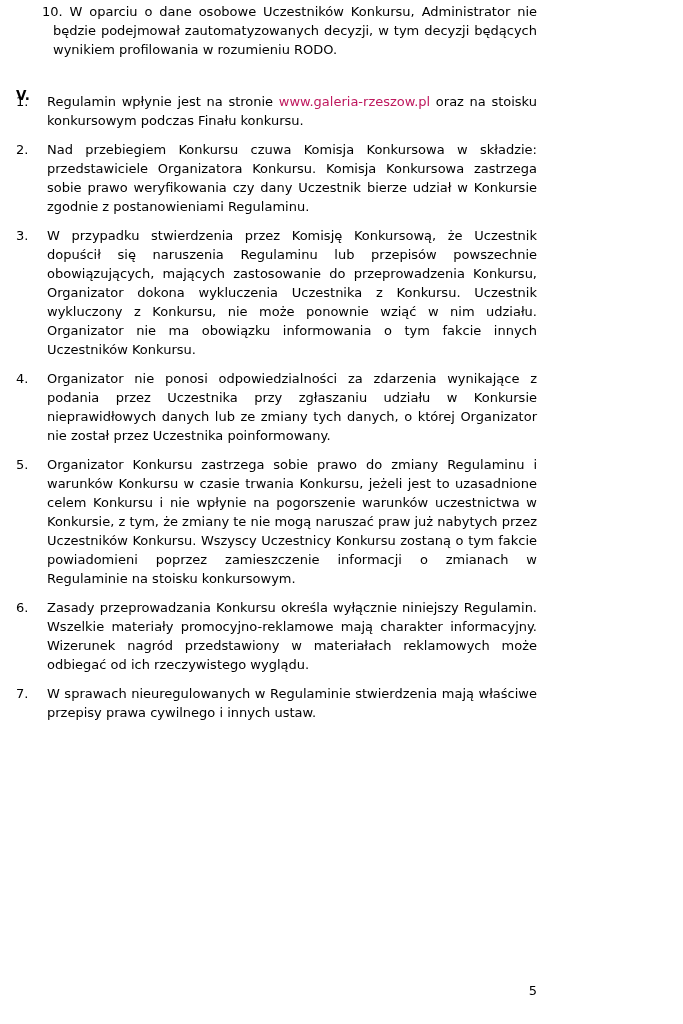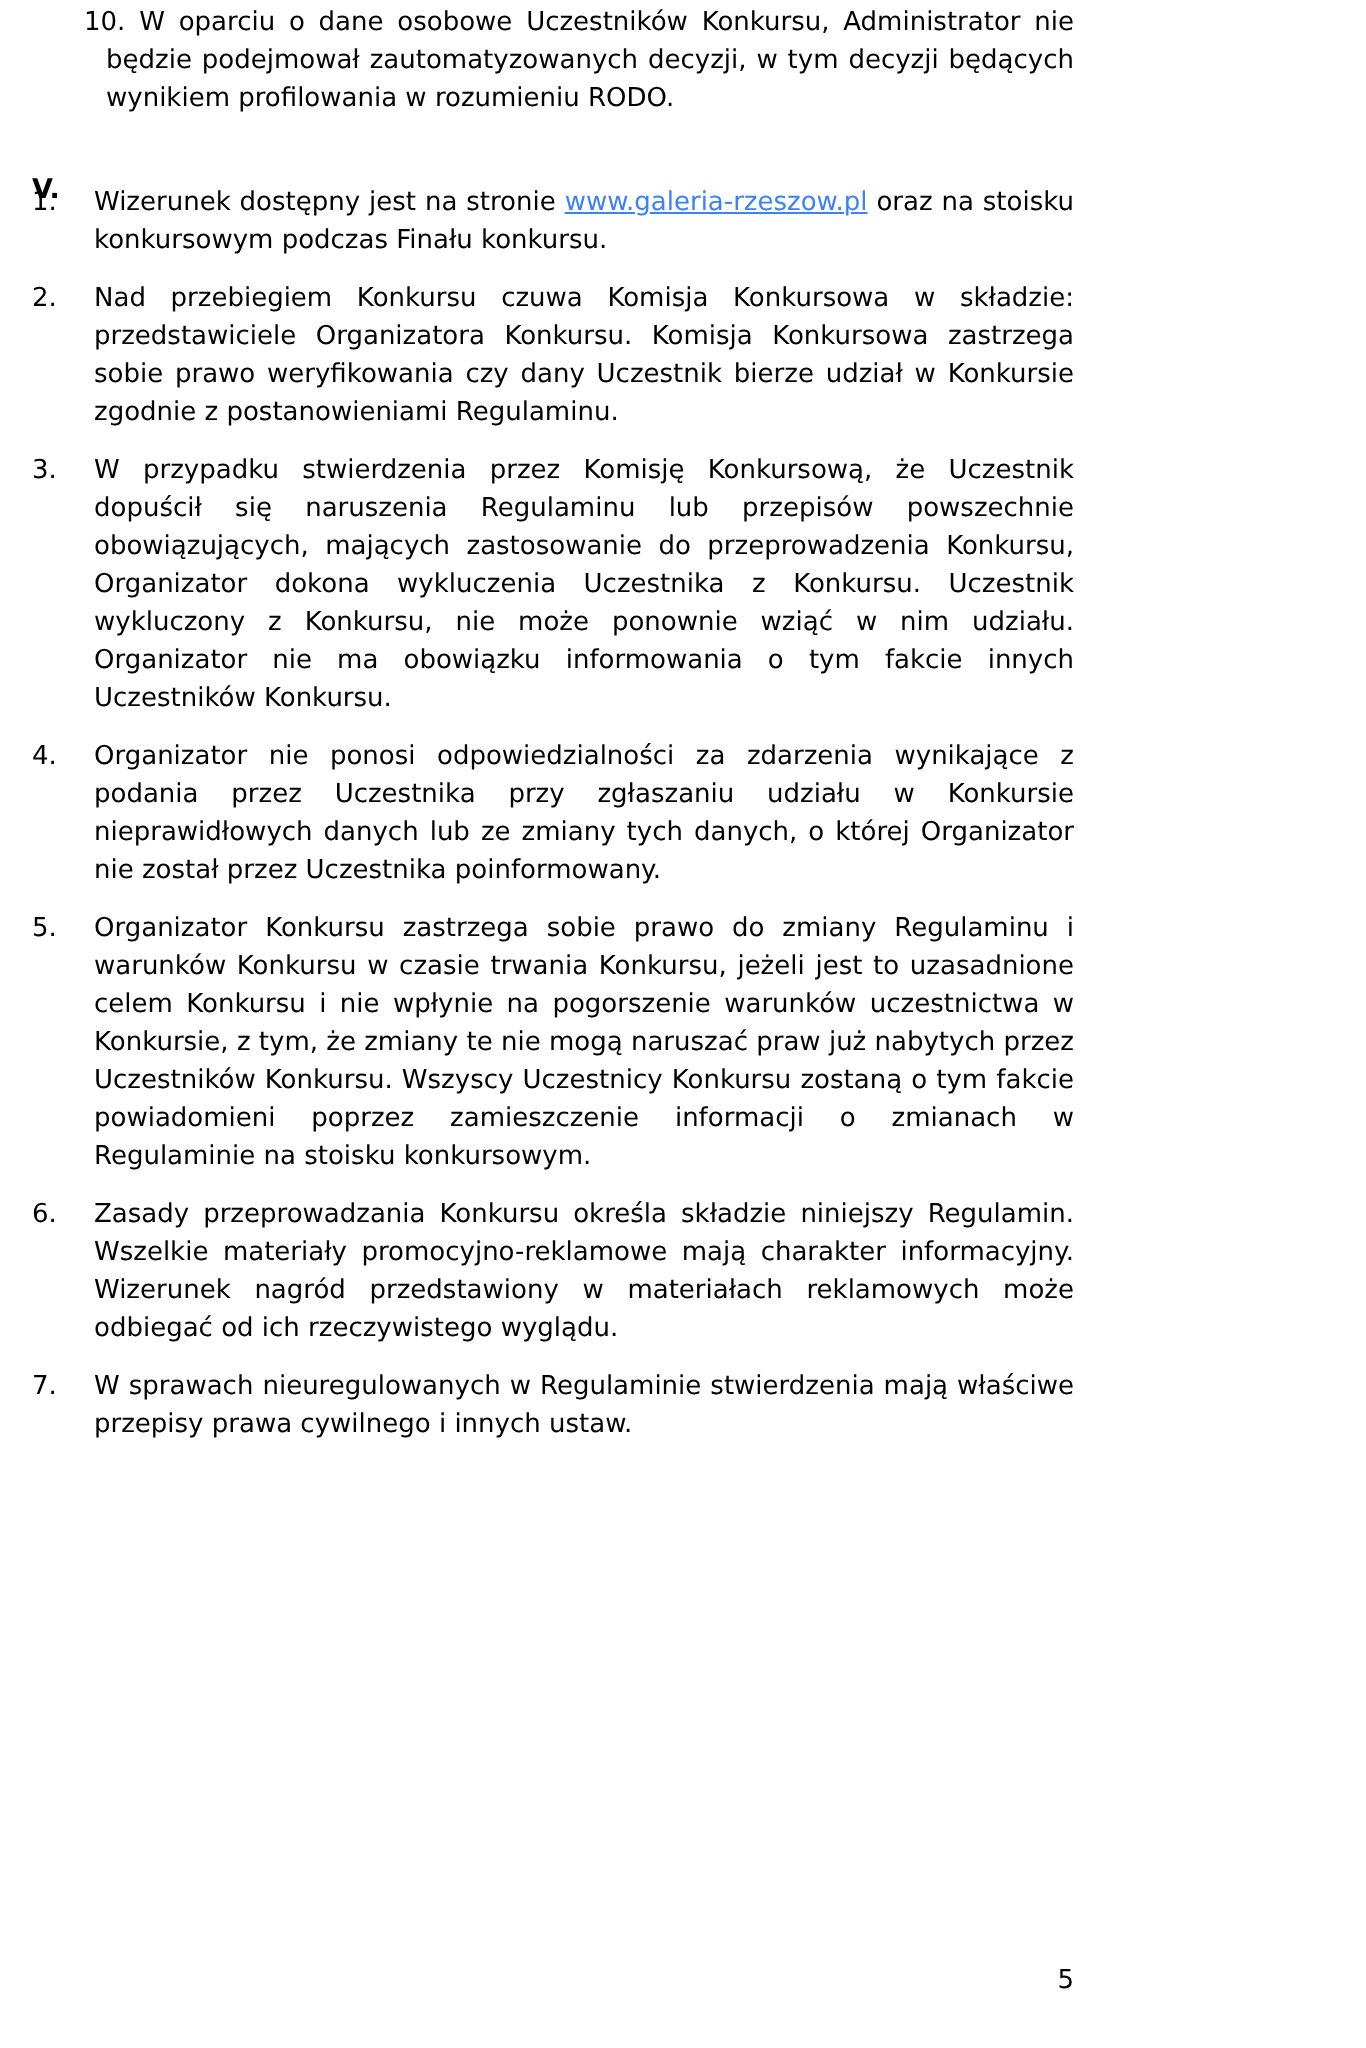--- a/index.html
+++ b/index.html
@@ -55,22 +55,21 @@
     font-weight: bold;
     font-size: 13.5px;
     text-align: left;
   }
   .heading .num {
     position: absolute;
     left: 16px;
     top: 0;
   }
   .doc-link {
-    color: #3b82f6;
-    text-decoration: underline;
+    color: #be185d;
     cursor: pointer;
   }
   .page-number {
     position: absolute;
     top: 981px;
     right: 40px;
     font-size: 13px;
   }
 </style>
 </head>
@@ -79,41 +78,41 @@
 <div class="page">
   <div class="content">
 
     <div class="para-carryover"><span class="num-inline">10.</span> <span>W oparciu o dane osobowe Uczestników Konkursu, Administrator nie będzie podejmował zautomatyzowanych decyzji, w tym decyzji będących wynikiem profilowania w rozumieniu RODO.</span></div>
 
     <div class="heading">
       <span class="num">V.</span>
     </div>
 
     <div class="para">
-      <span class="num">1.</span><span><span>Wizerunek dostępny jest na stronie </span><a class="doc-link">www.galeria-rzeszow.pl</a><span> oraz na stoisku konkursowym podczas Finału konkursu.</span></span>
+      <span class="num">1.</span><span><span>Regulamin wpłynie jest na stronie </span><a class="doc-link">www.galeria-rzeszow.pl</a><span> oraz na stoisku konkursowym podczas Finału konkursu.</span></span>
     </div>
 
     <div class="para">
       <span class="num">2.</span><span>Nad przebiegiem Konkursu czuwa Komisja Konkursowa w składzie: przedstawiciele Organizatora Konkursu. Komisja Konkursowa zastrzega sobie prawo weryfikowania czy dany Uczestnik bierze udział w Konkursie zgodnie z postanowieniami Regulaminu.</span>
     </div>
 
     <div class="para">
       <span class="num">3.</span><span>W przypadku stwierdzenia przez Komisję Konkursową, że Uczestnik dopuścił się naruszenia Regulaminu lub przepisów powszechnie obowiązujących, mających zastosowanie do przeprowadzenia Konkursu, Organizator dokona wykluczenia Uczestnika z Konkursu. Uczestnik wykluczony z Konkursu, nie może ponownie wziąć w nim udziału. Organizator nie ma obowiązku informowania o tym fakcie innych Uczestników Konkursu.</span>
     </div>
 
     <div class="para">
       <span class="num">4.</span><span>Organizator nie ponosi odpowiedzialności za zdarzenia wynikające z podania przez Uczestnika przy zgłaszaniu udziału w Konkursie nieprawidłowych danych lub ze zmiany tych danych, o której Organizator nie został przez Uczestnika poinformowany.</span>
     </div>
 
     <div class="para">
       <span class="num">5.</span><span>Organizator Konkursu zastrzega sobie prawo do zmiany Regulaminu i warunków Konkursu w czasie trwania Konkursu, jeżeli jest to uzasadnione celem Konkursu i nie wpłynie na pogorszenie warunków uczestnictwa w Konkursie, z tym, że zmiany te nie mogą naruszać praw już nabytych przez Uczestników Konkursu. Wszyscy Uczestnicy Konkursu zostaną o tym fakcie powiadomieni poprzez zamieszczenie informacji o zmianach w Regulaminie na stoisku konkursowym.</span>
     </div>
 
     <div class="para">
-      <span class="num">6.</span><span>Zasady przeprowadzania Konkursu określa składzie niniejszy Regulamin. Wszelkie materiały promocyjno-reklamowe mają charakter informacyjny. Wizerunek nagród przedstawiony w materiałach reklamowych może odbiegać od ich rzeczywistego wyglądu.</span>
+      <span class="num">6.</span><span>Zasady przeprowadzania Konkursu określa wyłącznie niniejszy Regulamin. Wszelkie materiały promocyjno-reklamowe mają charakter informacyjny. Wizerunek nagród przedstawiony w materiałach reklamowych może odbiegać od ich rzeczywistego wyglądu.</span>
     </div>
 
     <div class="para">
       <span class="num">7.</span><span>W sprawach nieuregulowanych w Regulaminie stwierdzenia mają właściwe przepisy prawa cywilnego i innych ustaw.</span>
     </div>
 
   </div>
 
   <div class="page-number">5</div>
 </div>

